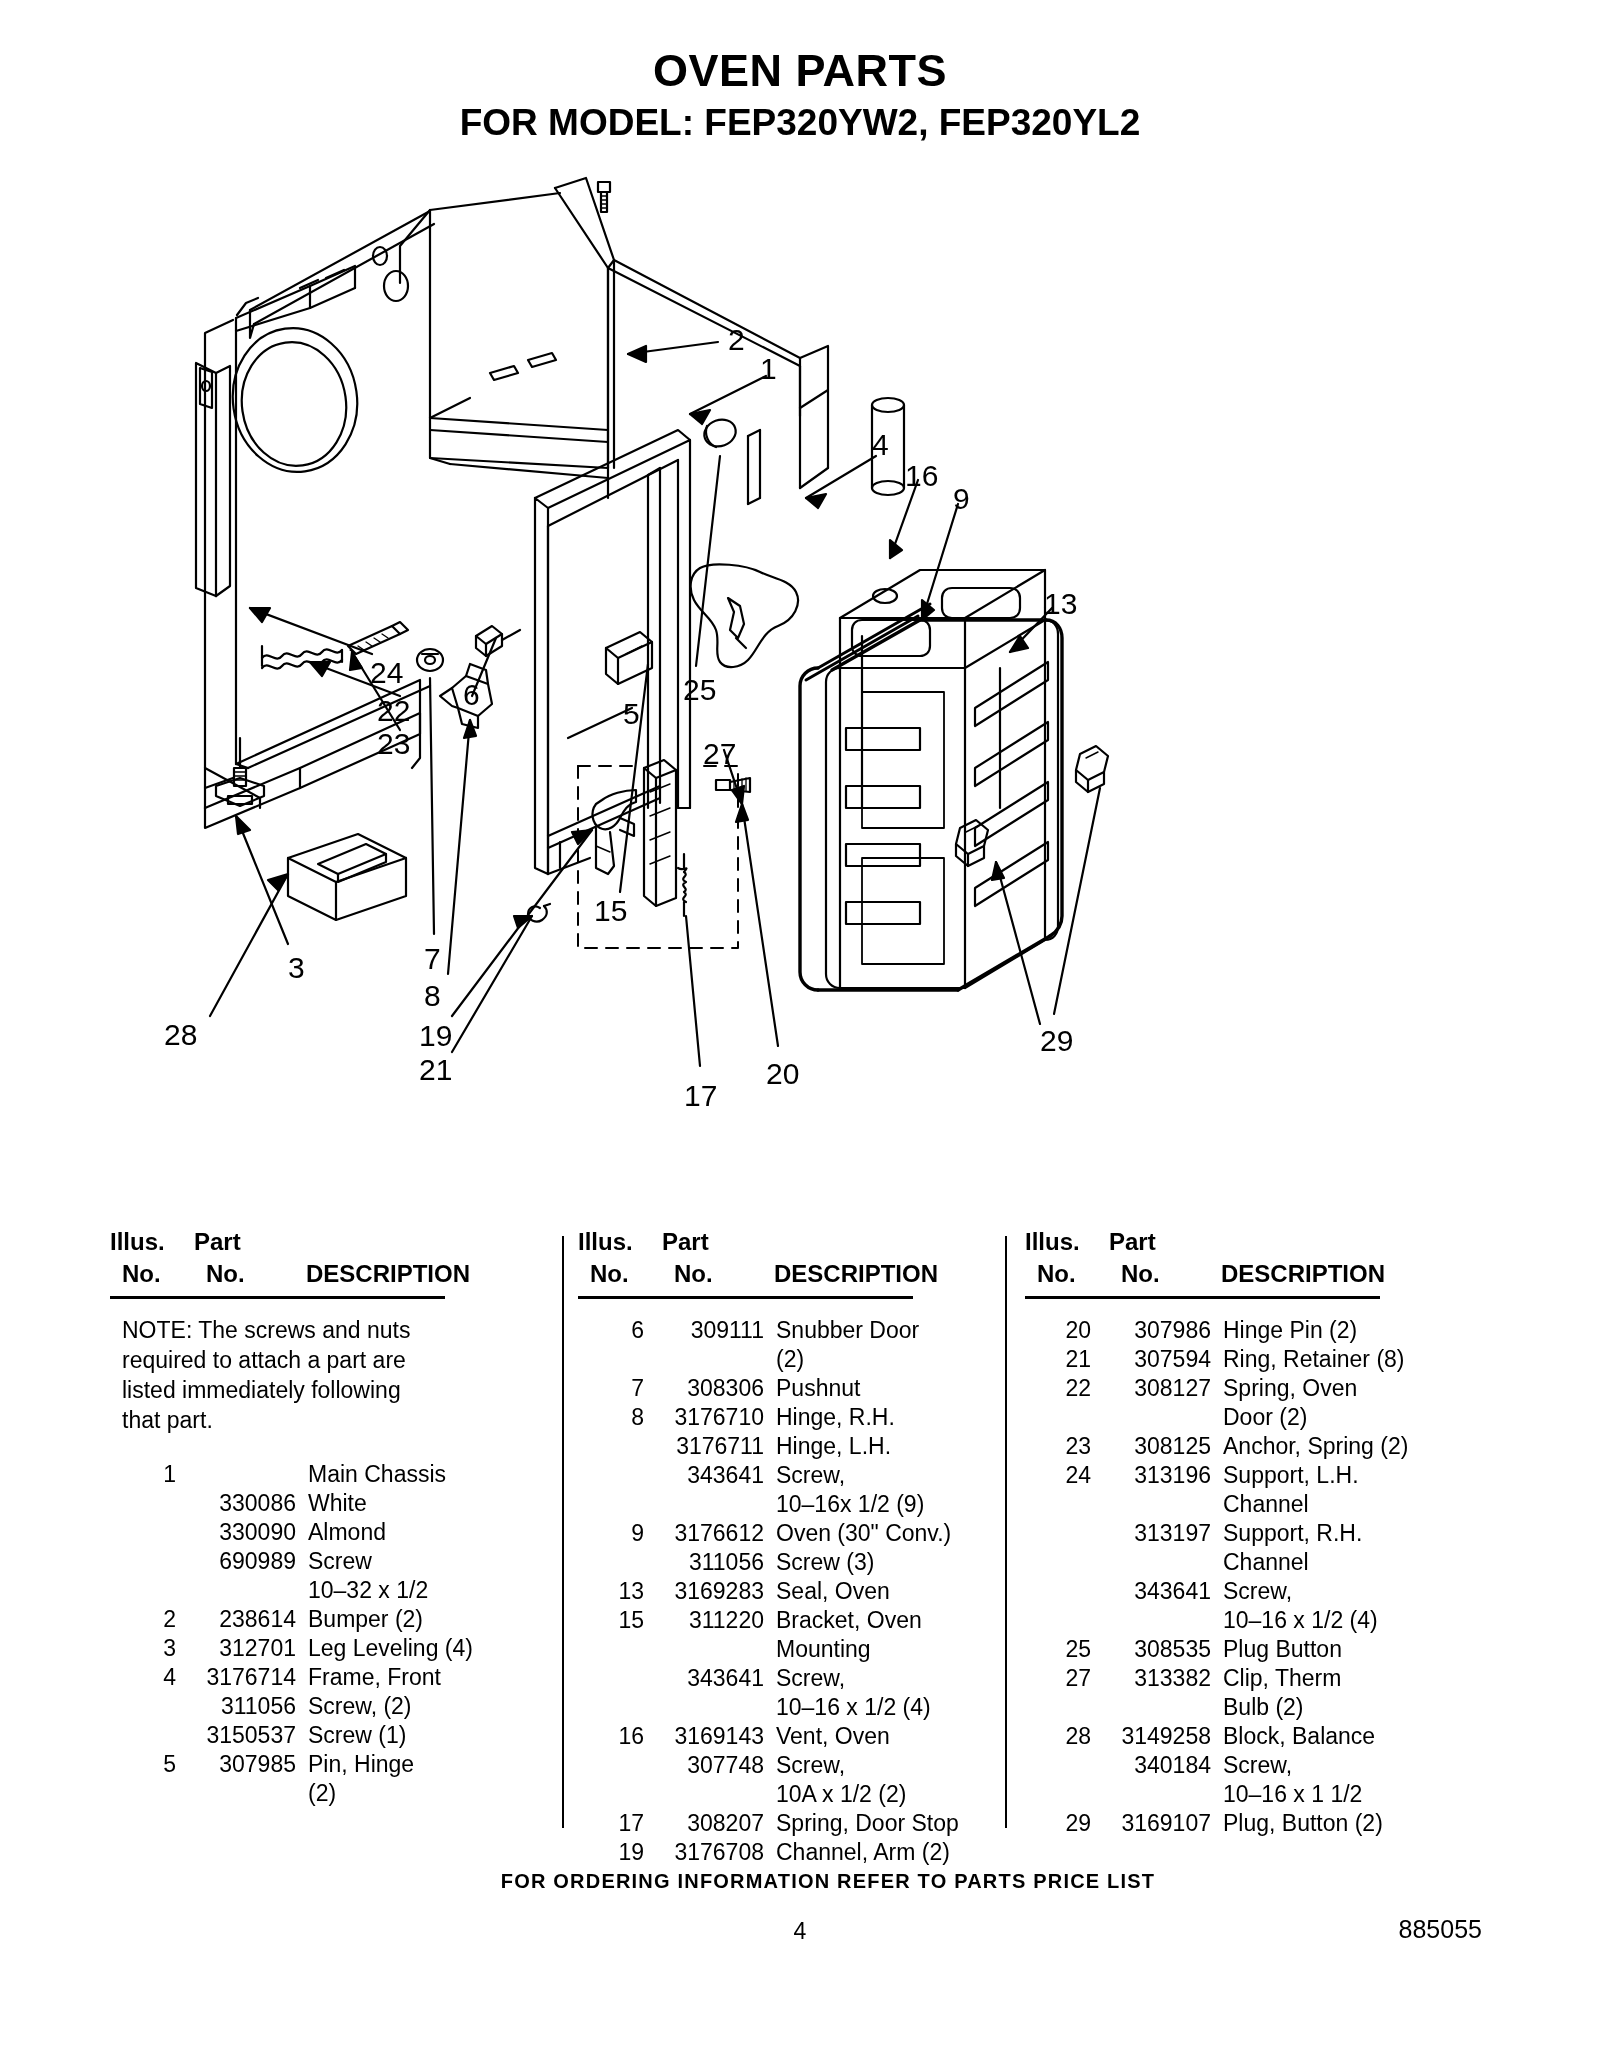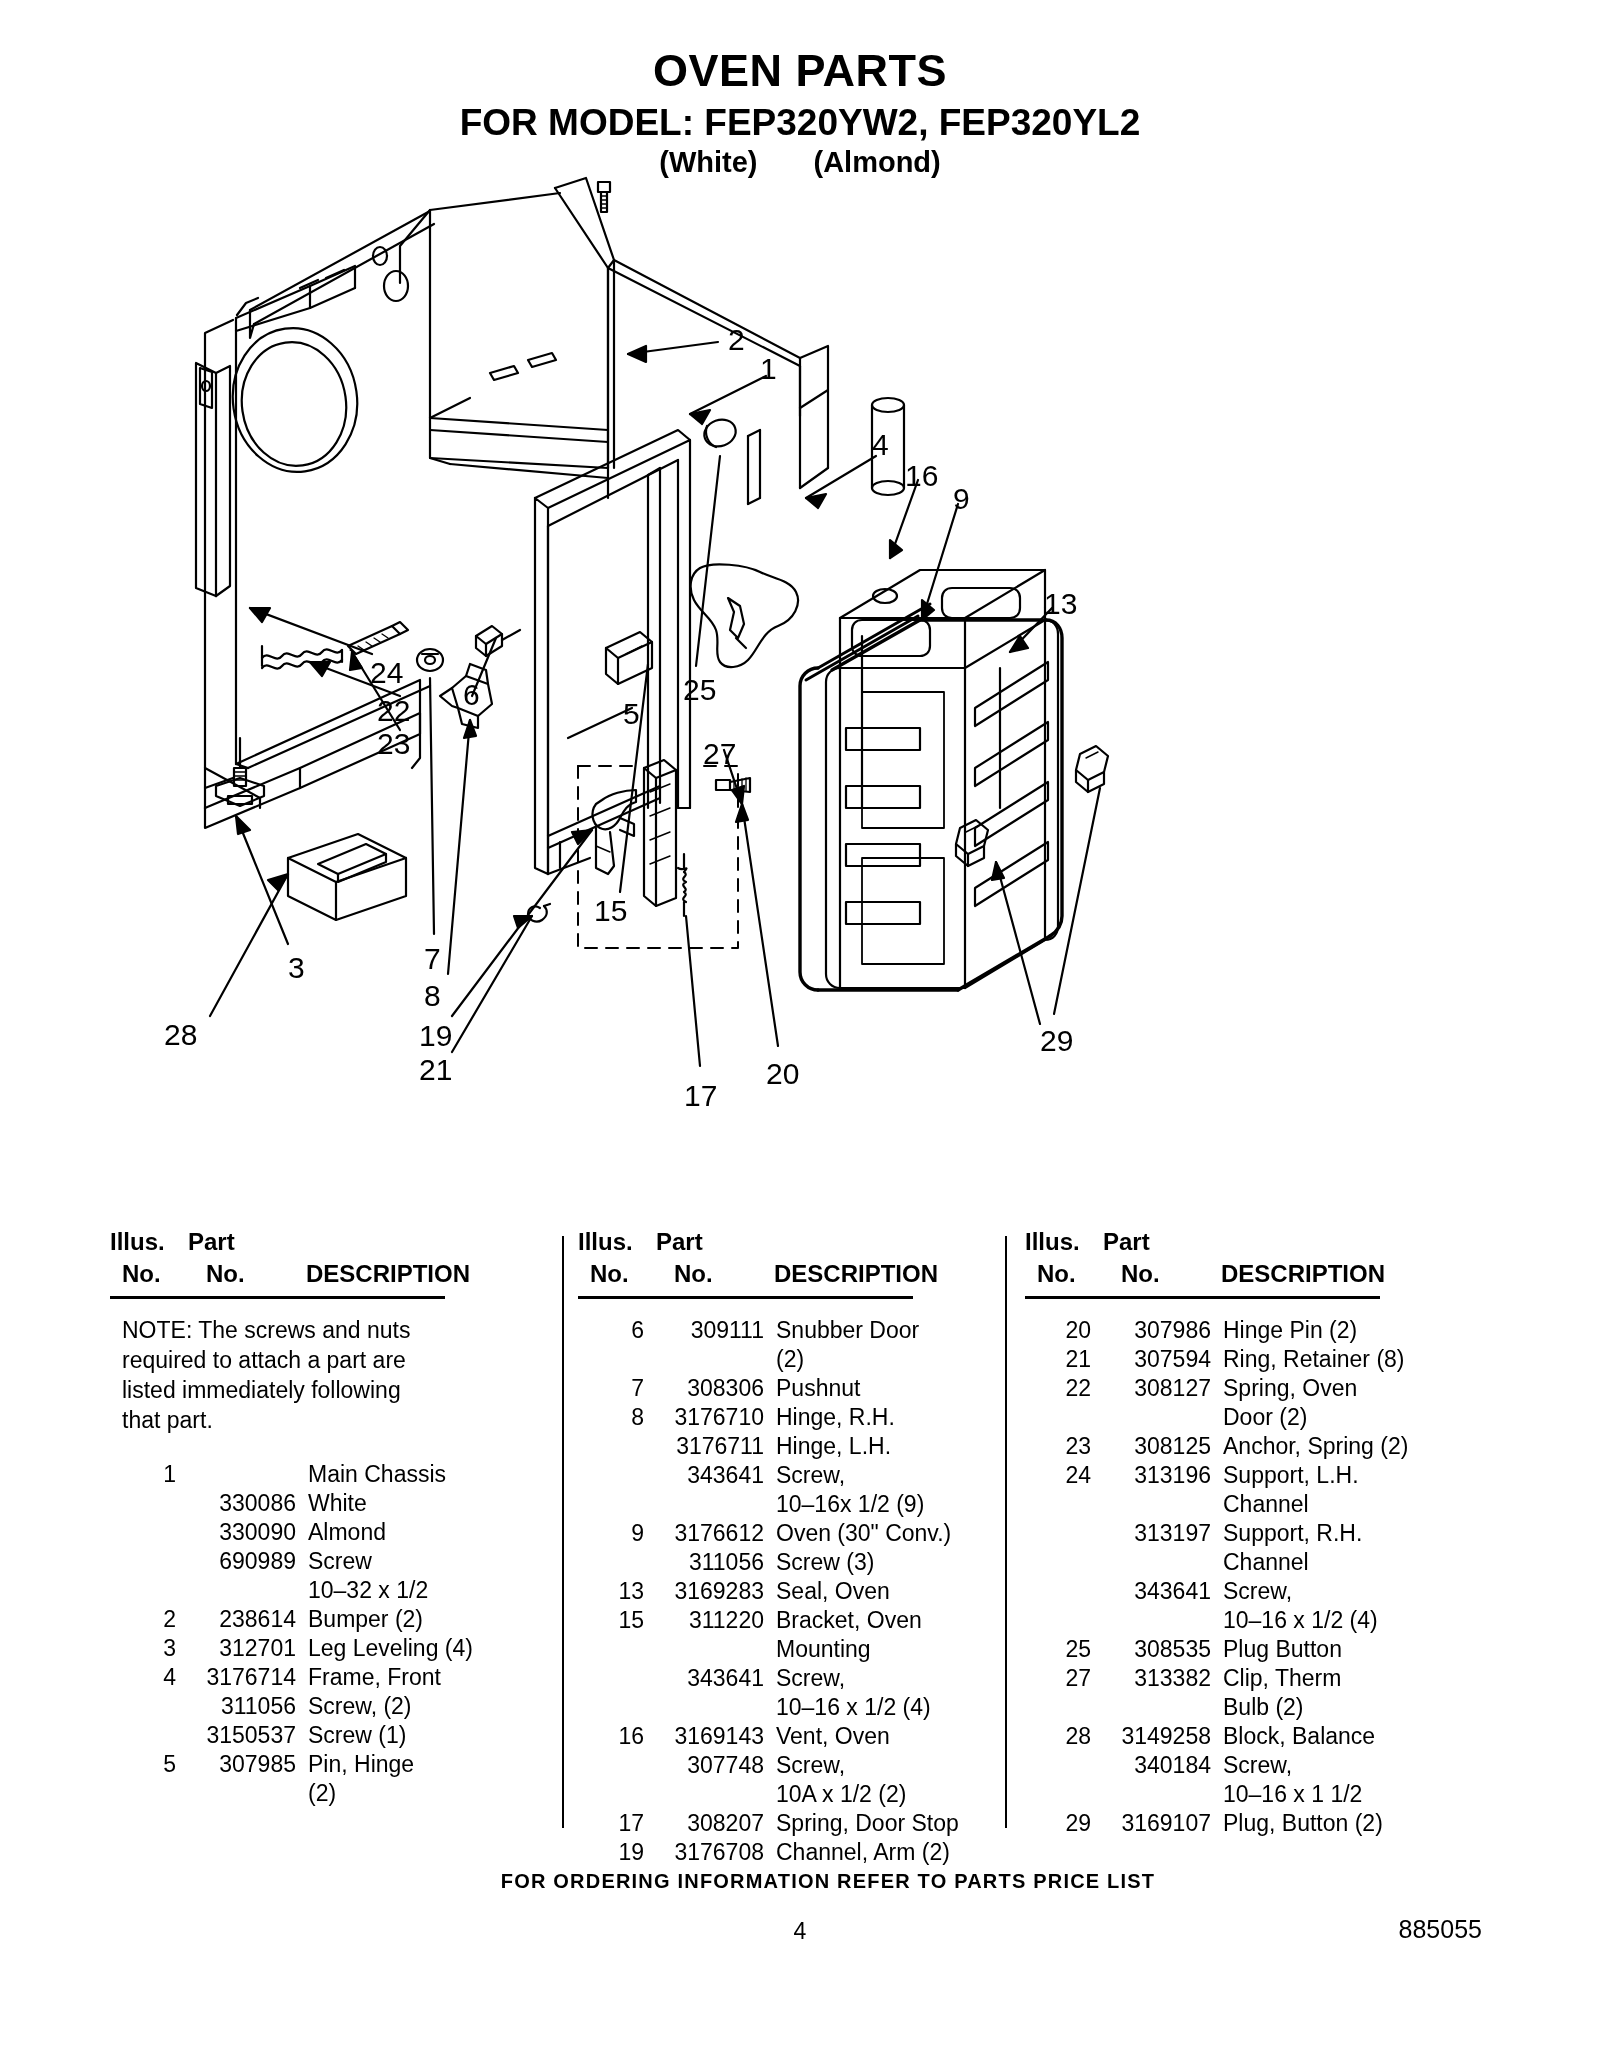--- a/index.html
+++ b/index.html
@@ -58,21 +58,21 @@
   .div-2 { left:1005px; }
 
   .hdr { position:relative; height:76px; }
   .hdr-row1, .hdr-row2 {
     position:absolute; left:0; width:100%; font-size:24px; font-weight:bold;
     white-space:nowrap;
   }
   .hdr-row1 { top:0px; }
   .hdr-row2 { top:32px; }
   .h-illus { position:absolute; left:0px;  }
-  .h-part  { position:absolute; left:78px; }
+  .h-part  { position:absolute; left:84px; }
   .h-desc  { position:absolute; left:196px; }
   .h-illus2{ position:absolute; left:12px; }
   .h-part2 { position:absolute; left:96px; }
   .rule {
     position:absolute; top:68px; left:0; height:3px; background:#000;
   }
   .col-1 .rule { width:335px; }
   .col-2 .rule { width:335px; }
   .col-3 .rule { width:355px; }
 
@@ -112,23 +112,20 @@
   }
 </style>
 </head>
 <body>
 
 <div class="page">
 
   <div class="title-block">
     <div class="main-title">OVEN PARTS</div>
     <div class="model-line">FOR MODEL: FEP320YW2, FEP320YL2</div>
-    <div class="color-line">
-      <span>(White)</span><span class="gap"></span><span>(Almond)</span>
-    </div>
   </div>
 
   <div class="illus">
     <svg width="1600" height="1040" viewBox="0 0 1600 1040" xmlns="http://www.w3.org/2000/svg" fill="none" stroke="#000" stroke-width="2.2" stroke-linejoin="round" stroke-linecap="round">
 
       <g>
 
         <path d="M555,20 L608,100 L608,300"></path>
         <path d="M560,25 L430,42 L430,250"></path>
         <path d="M430,42 L400,78 L400,115"></path>

